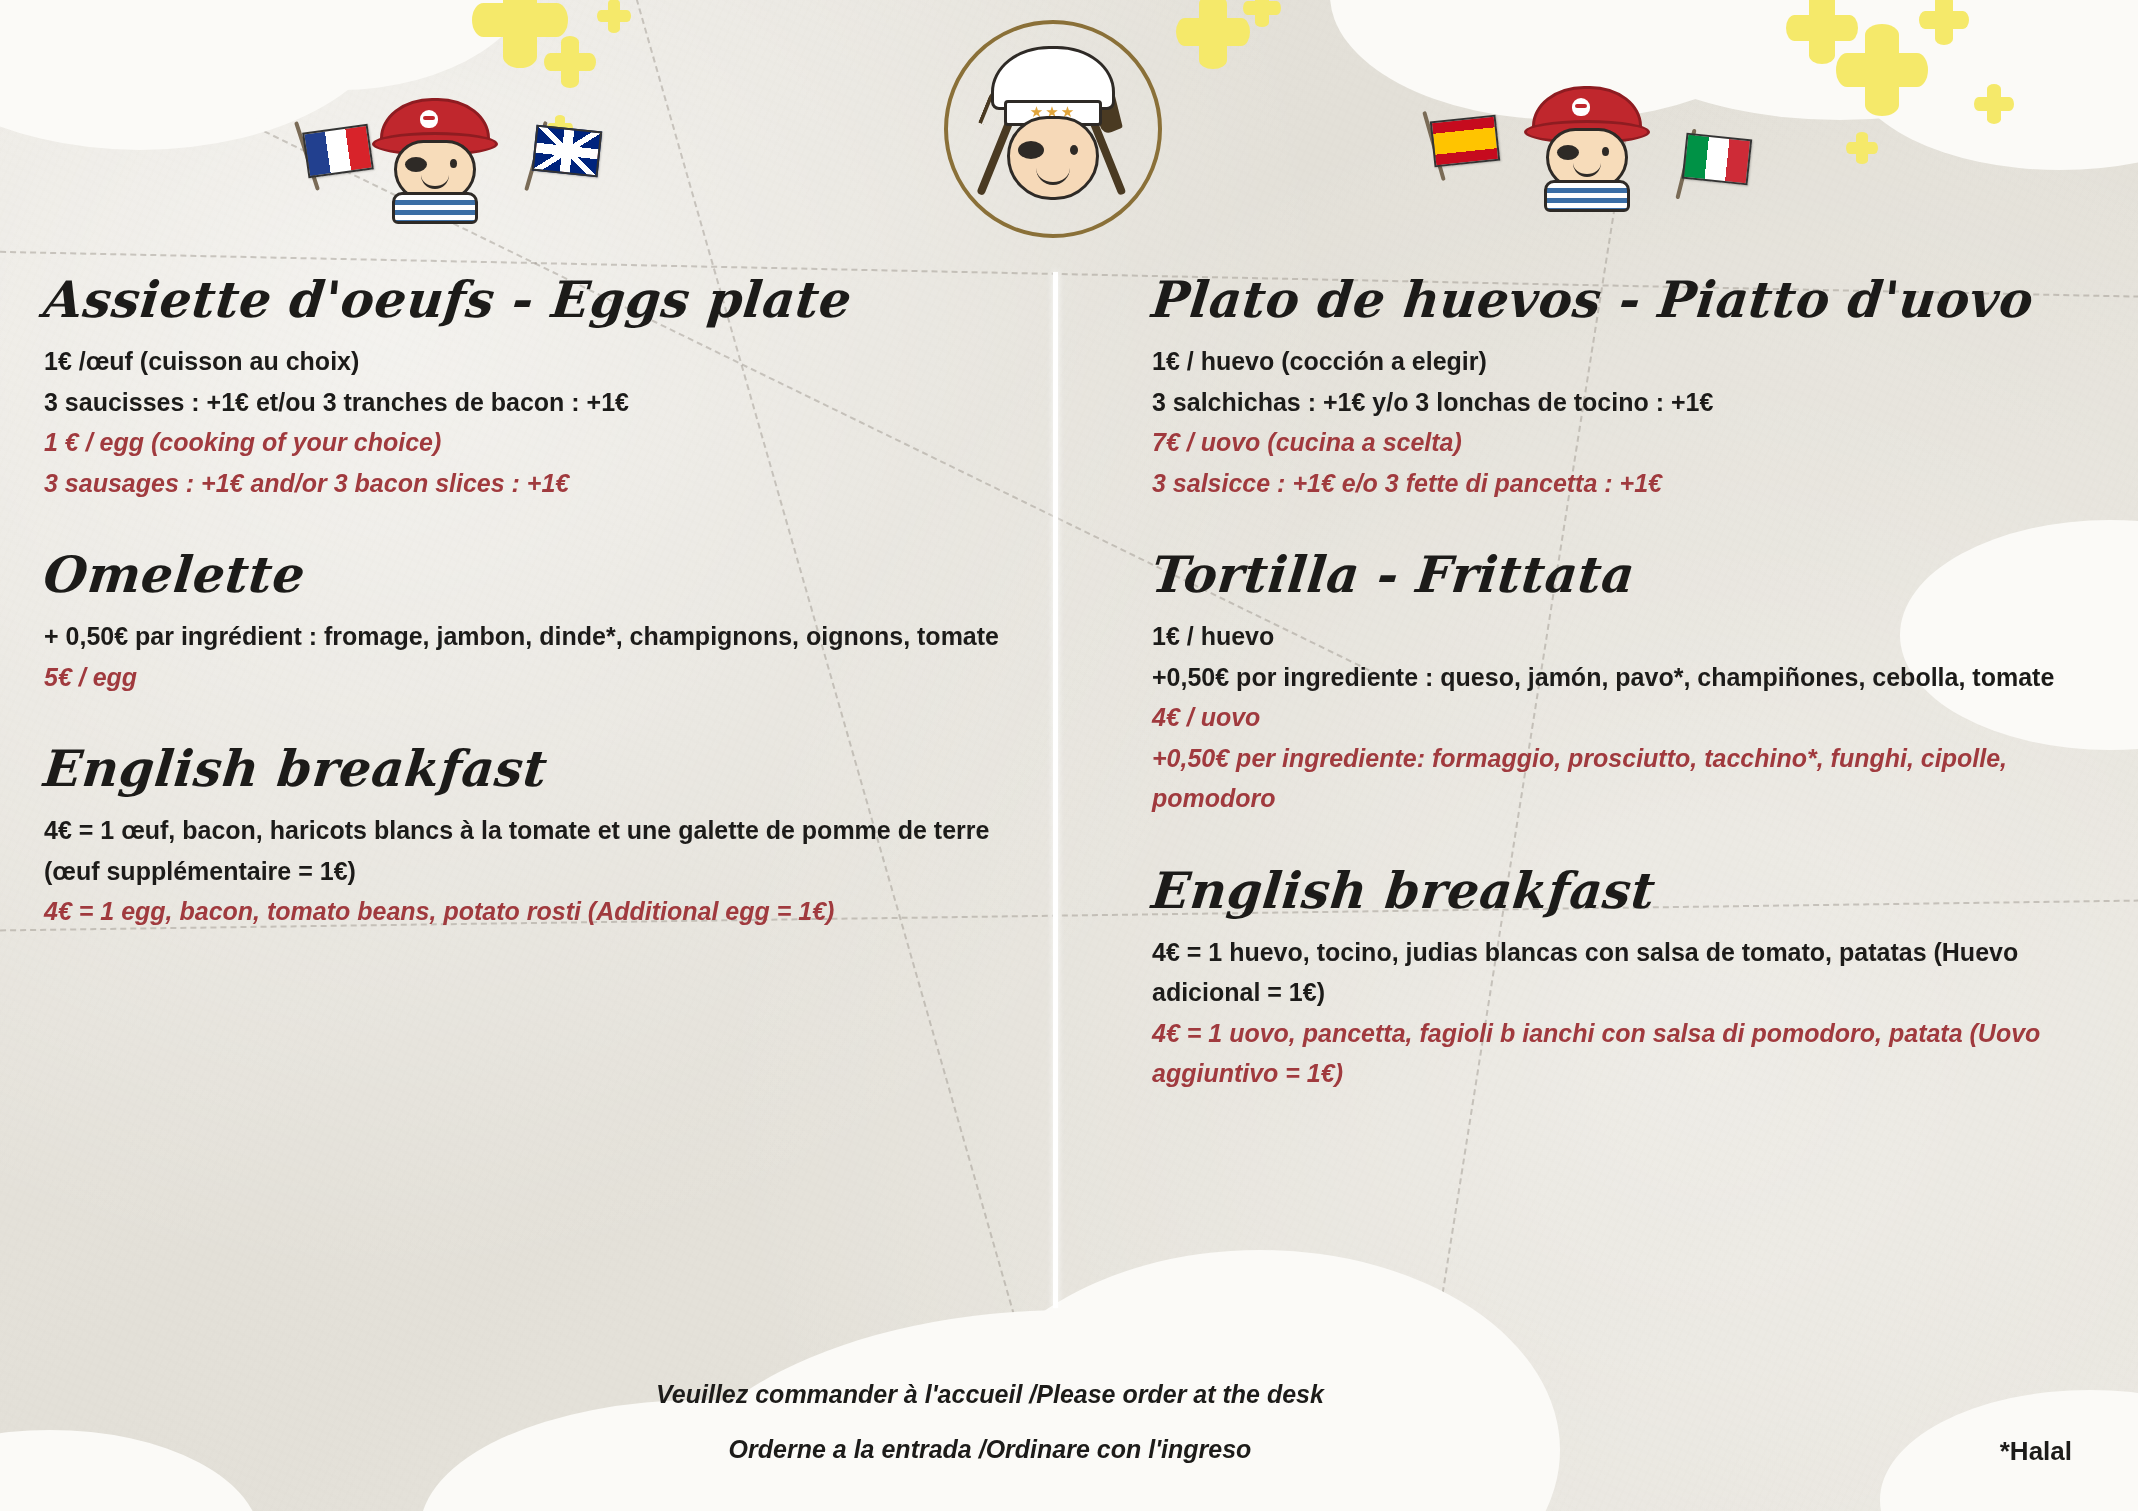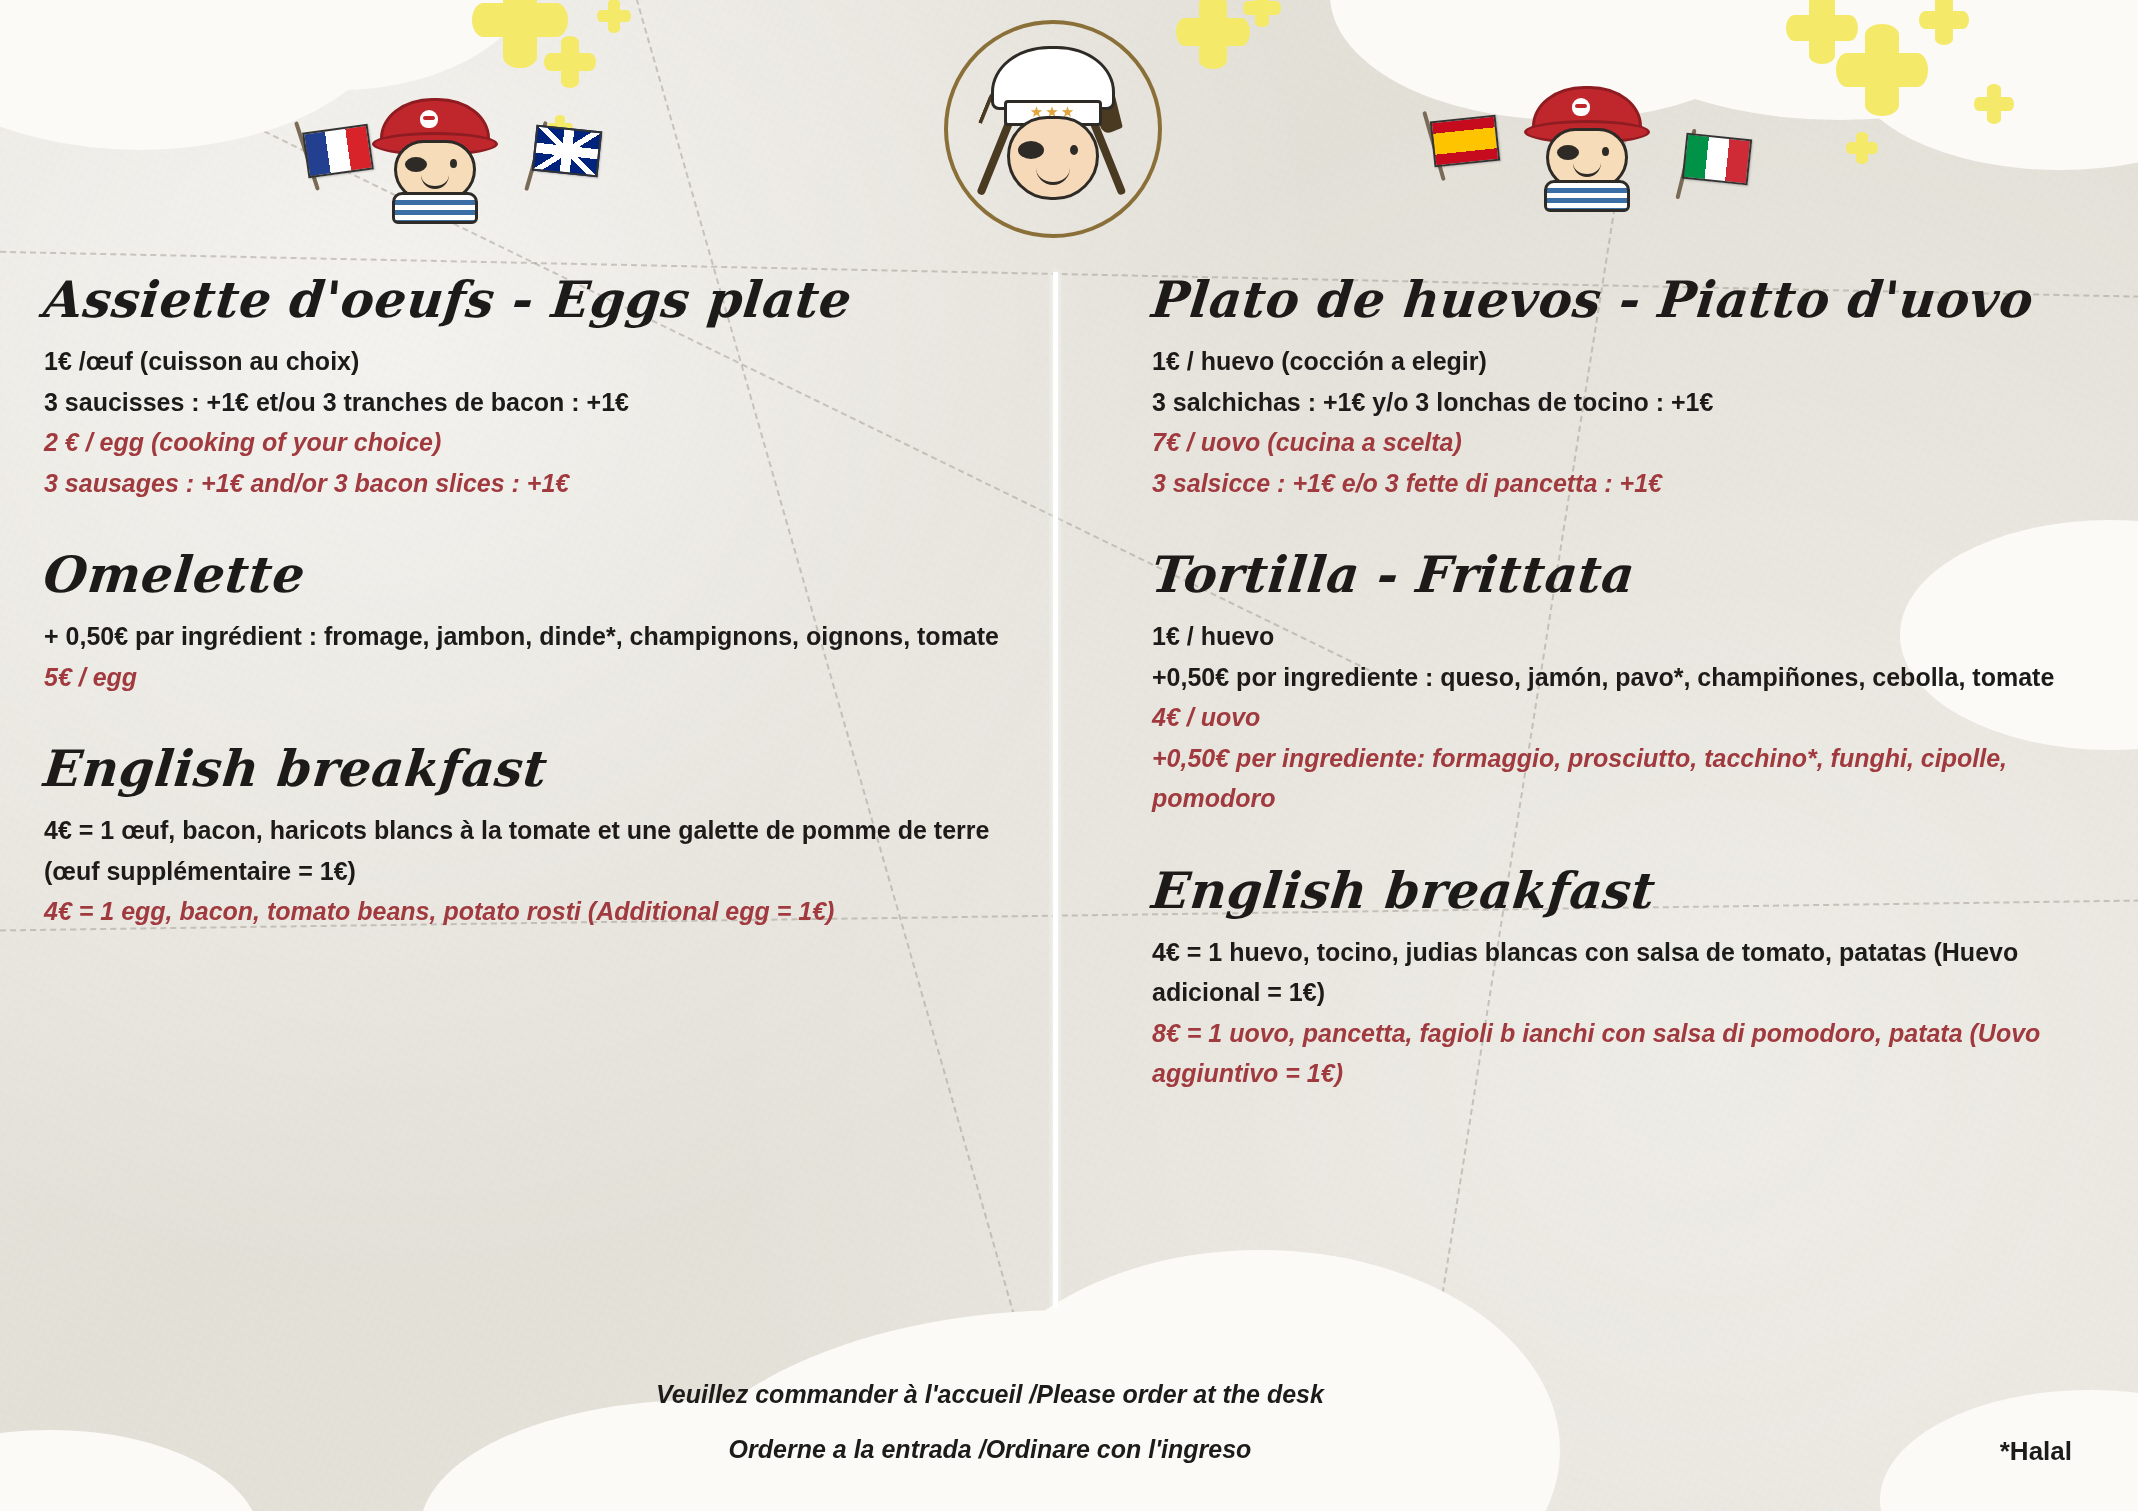--- a/index.html
+++ b/index.html
@@ -429,21 +429,21 @@
 
   <div class="columns">
     <div class="divider"></div>
 
     <div class="col col-left">
 
       <div class="section">
         <h2 class="section-title">Assiette d'oeufs - Eggs plate</h2>
         <p class="line">1€ /œuf (cuisson au choix)</p>
         <p class="line">3 saucisses : +1€ et/ou 3 tranches de bacon  : +1€</p>
-        <p class="line alt">2 € / egg (cooking of your choice)</p>
+        <p class="line alt">1 € / egg (cooking of your choice)</p>
         <p class="line alt">3 sausages : +1€ and/or 3 bacon slices : +1€</p>
       </div>
 
       <div class="section">
         <h2 class="section-title">Omelette</h2>
         <p class="line">+ 0,50€ par ingrédient : fromage, jambon, dinde*, champignons, oignons, tomate</p>
         <p class="line alt">5€ /  egg</p>
       </div>
 
       <div class="section">
@@ -468,21 +468,21 @@
         <h2 class="section-title">Tortilla - Frittata</h2>
         <p class="line">1€ / huevo</p>
         <p class="line">+0,50€ por ingrediente : queso, jamón, pavo*, champiñones, cebolla, tomate</p>
         <p class="line alt">4€ / uovo</p>
         <p class="line alt">+0,50€ per ingrediente: formaggio, prosciutto, tacchino*, funghi, cipolle, pomodoro</p>
       </div>
 
       <div class="section">
         <h2 class="section-title">English breakfast</h2>
         <p class="line">4€ = 1 huevo, tocino, judias blancas con salsa de tomato, patatas (Huevo adicional = 1€)</p>
-        <p class="line alt">8€ = 1 uovo, pancetta, fagioli b ianchi con salsa di pomodoro, patata (Uovo aggiuntivo = 1€)</p>
+        <p class="line alt">4€ = 1 uovo, pancetta, fagioli b ianchi con salsa di pomodoro, patata (Uovo aggiuntivo = 1€)</p>
       </div>
 
     </div>
   </div>
 
   <div class="footer">
     <p>Veuillez commander à l'accueil /Please order at the desk</p>
     <p>Orderne a la entrada /Ordinare con l'ingreso</p>
   </div>
   <div class="halal">*Halal</div>

